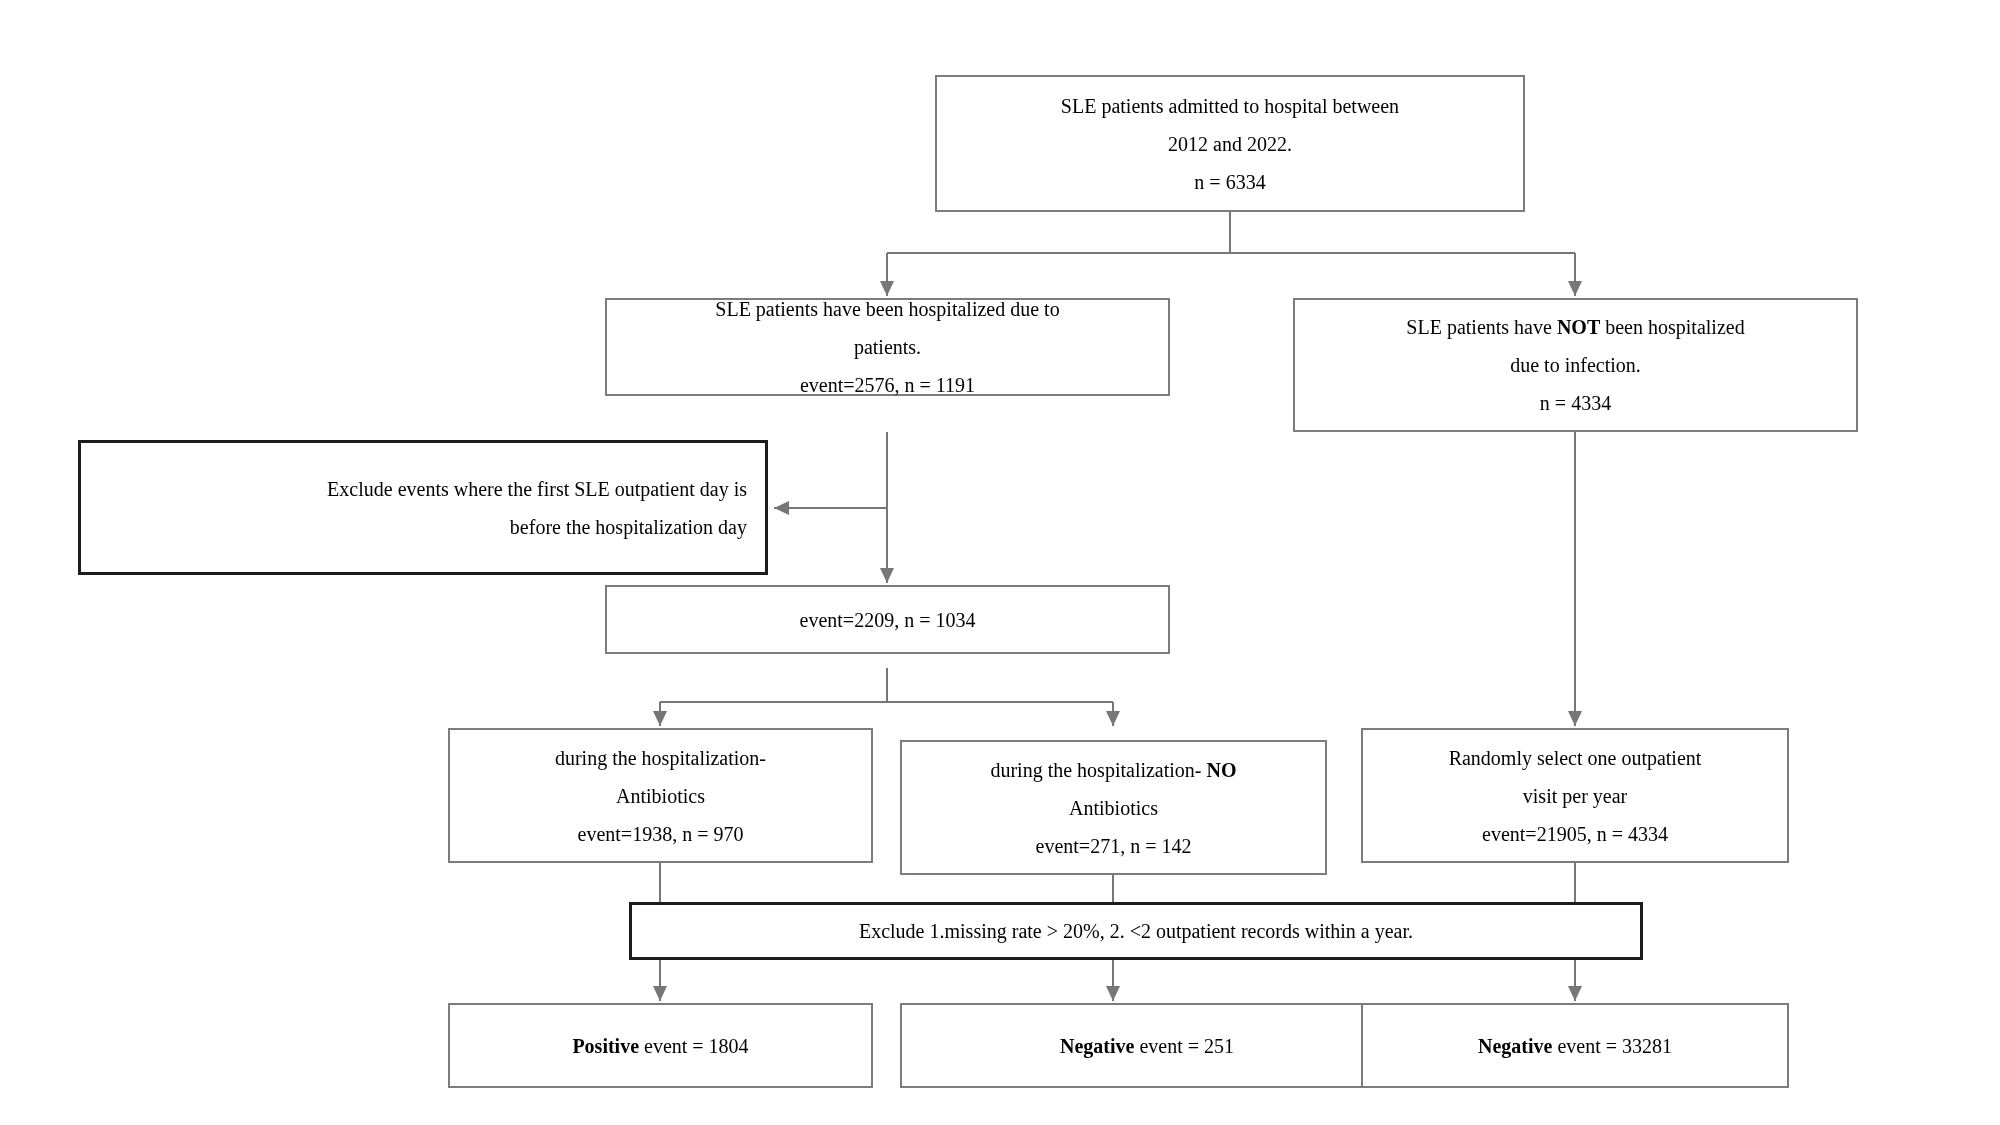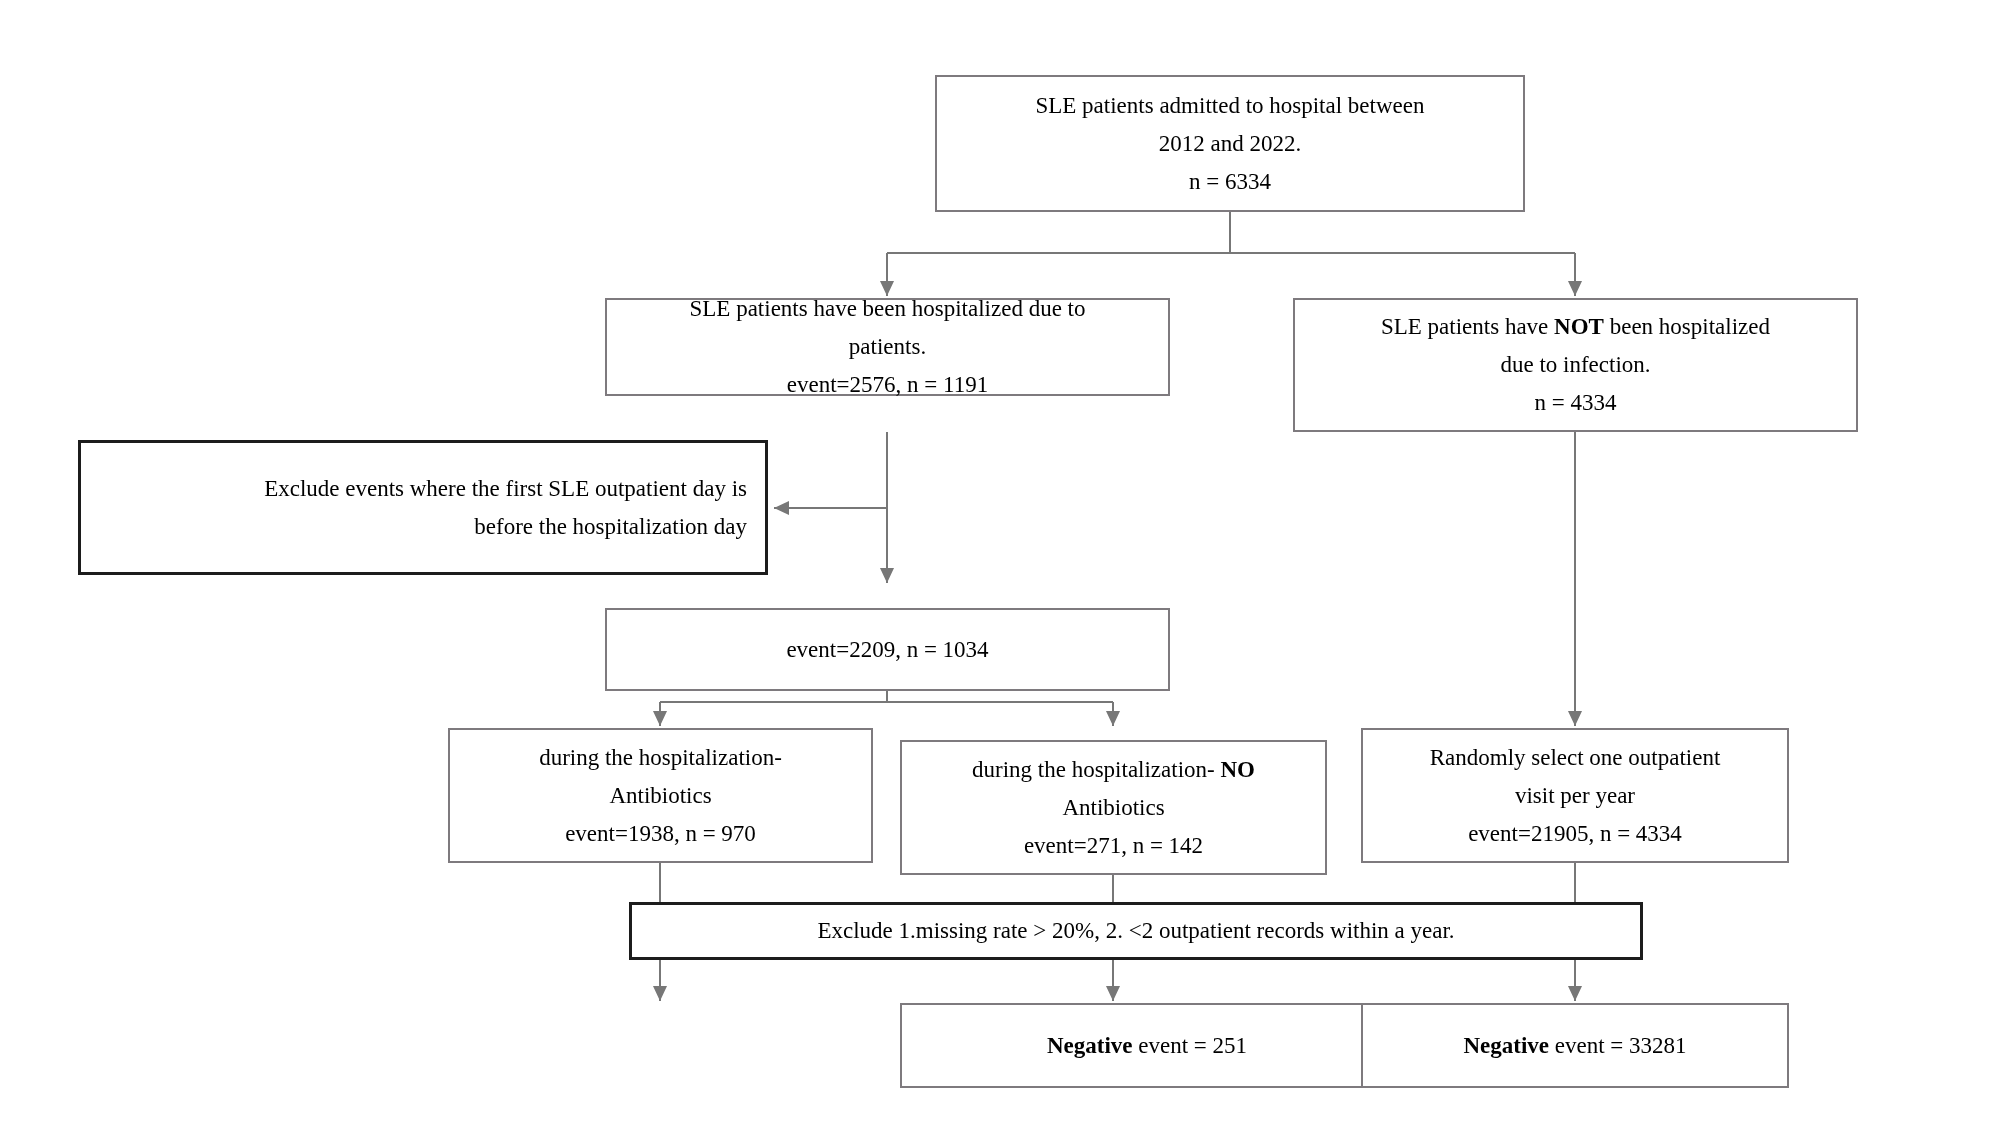--- a/index.html
+++ b/index.html
@@ -23,21 +23,21 @@
   .box {
     position: absolute;
     box-sizing: border-box;
     border: 2px solid var(--box-border, #7e7a7e);
     background: #ffffff;
     display: flex;
     flex-direction: column;
     justify-content: center;
     align-items: center;
     text-align: center;
-    font-size: 23px;
+    font-size: 20px;
     line-height: 38px;
     z-index: 2;
   }
   .box.exclude { border: 3px solid var(--exclude-border, #1c1c1c); }
   .box.right-align { align-items: flex-end; text-align: right; padding-right: 18px; }
   .tline { white-space: nowrap; }
   .tline b { font-weight: bold; }
 </style>
 </head>
 <body>
@@ -85,21 +85,21 @@
       <div class="tline"><span>SLE patients have </span><b>NOT</b><span> been hospitalized</span></div>
       <div class="tline"><span>due to infection.</span></div>
       <div class="tline"><span>n = 4334</span></div>
     </div>
 
   <div class="box exclude right-align" style="left:78px; top:440px; width:690px; height:135px;">
       <div class="tline"><span>Exclude events where the first SLE outpatient day is</span></div>
       <div class="tline"><span>before the hospitalization day</span></div>
     </div>
 
-  <div class="box" style="left:605px; top:608px; width:565px; height:83px;">
+  <div class="box" style="left:605px; top:585px; width:565px; height:69px;">
       <div class="tline"><span>event=2209, n = 1034</span></div>
     </div>
 
   <div class="box" style="left:448px; top:728px; width:425px; height:135px;">
       <div class="tline"><span>during the hospitalization-</span></div>
       <div class="tline"><span>Antibiotics</span></div>
       <div class="tline"><span>event=1938, n = 970</span></div>
     </div>
 
   <div class="box" style="left:900px; top:728px; width:427px; height:135px;margin-top:12px;">
@@ -111,20 +111,23 @@
   <div class="box" style="left:1361px; top:728px; width:428px; height:135px;">
       <div class="tline"><span>Randomly select one outpatient</span></div>
       <div class="tline"><span>visit per year</span></div>
       <div class="tline"><span>event=21905, n = 4334</span></div>
     </div>
 
   <div class="box exclude" style="left:613px; top:902px; width:1014px; height:58px;margin-left:16px;">
       <div class="tline"><span>Exclude 1.missing rate &gt; 20%, 2. &lt;2 outpatient records within a year.</span></div>
     </div>
 
+  <div class="box" style="left:448px; top:1003px; width:425px; height:85px;">
+      <div class="tline"><b>Positive</b><span> event = 1804</span></div>
+    </div>
 
   <div class="box" style="left:900px; top:1003px; width:494px; height:85px;">
       <div class="tline"><b>Negative</b><span> event = 251</span></div>
     </div>
 
   <div class="box" style="left:1361px; top:1003px; width:428px; height:85px;">
       <div class="tline"><b>Negative</b><span> event = 33281</span></div>
     </div>
 
 </div>

